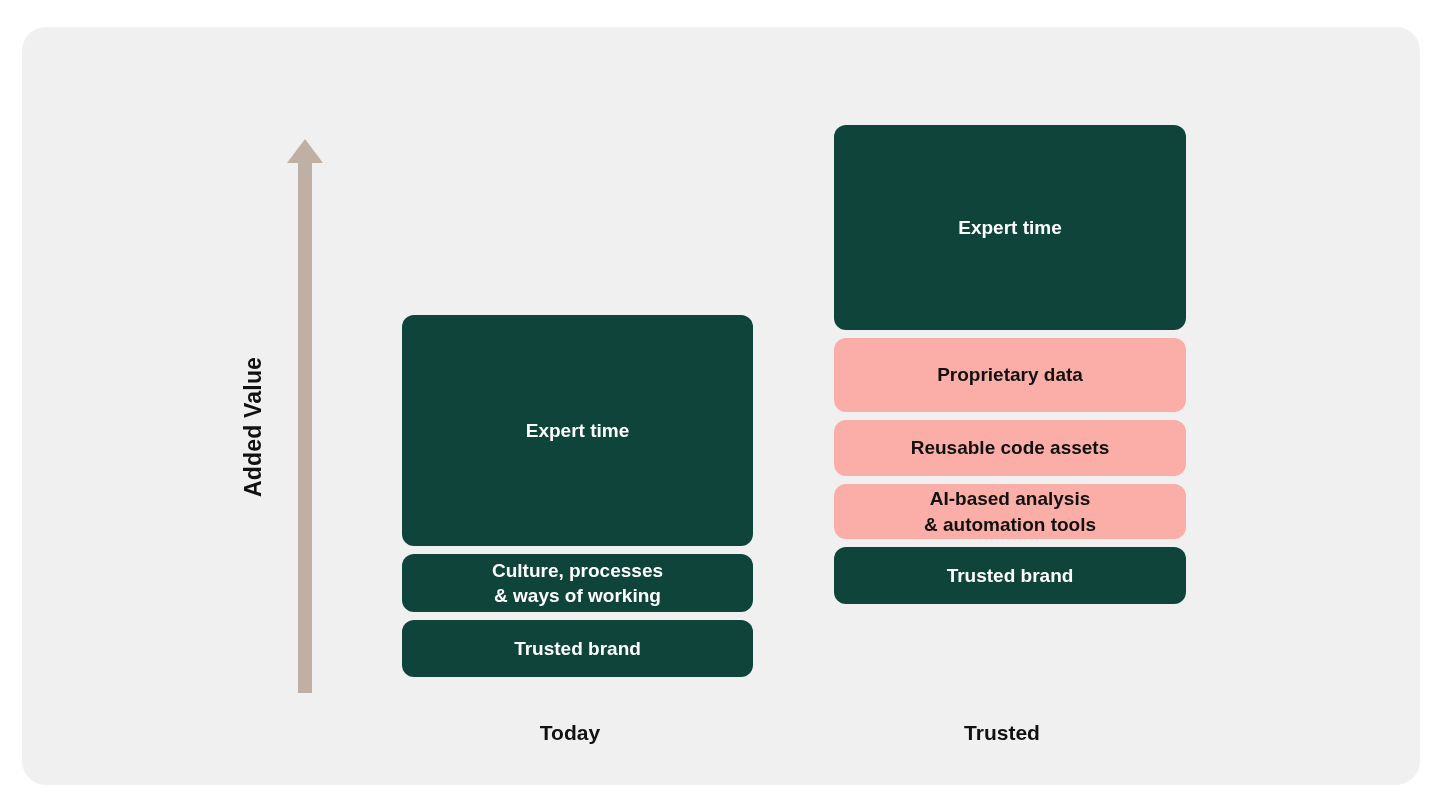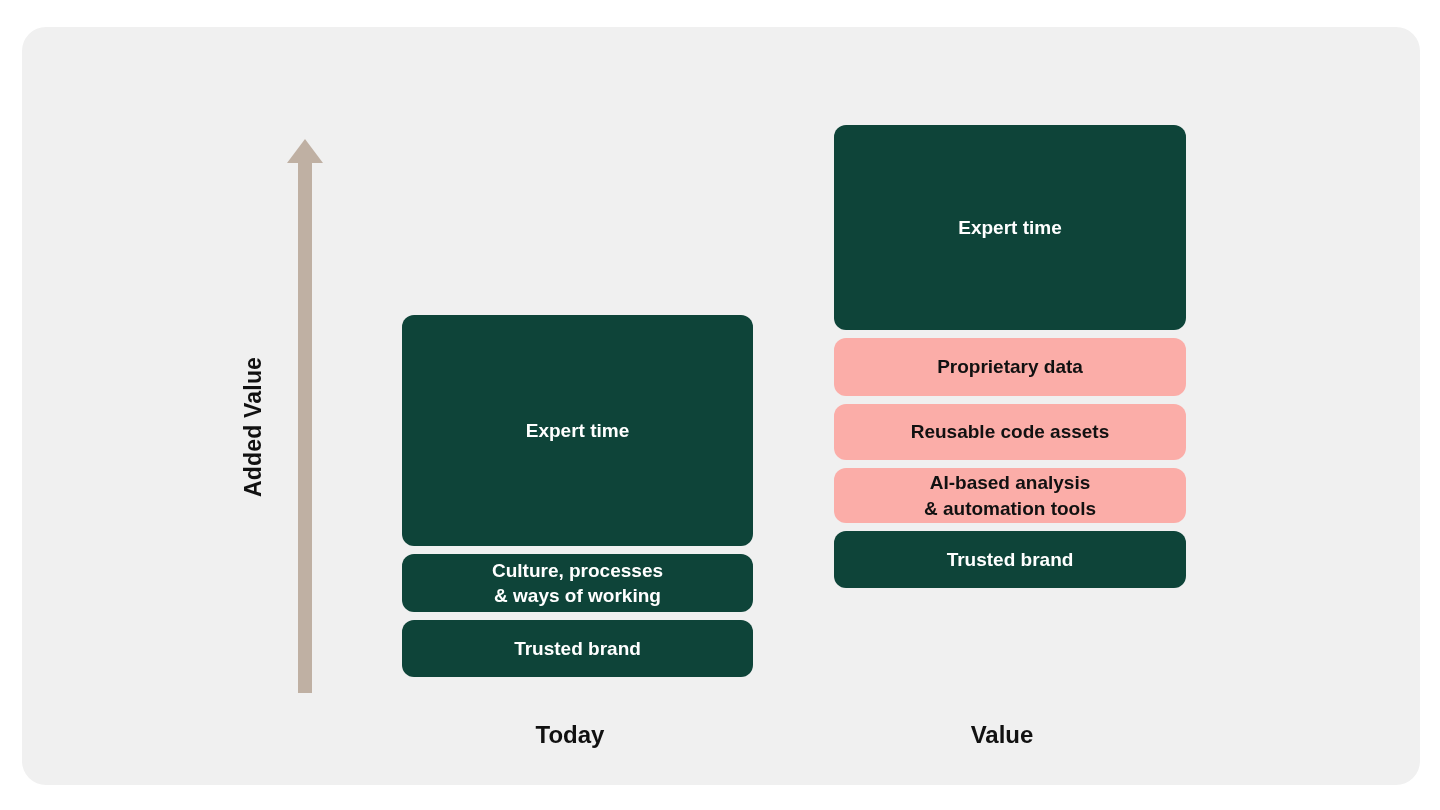--- a/index.html
+++ b/index.html
@@ -73,21 +73,21 @@
     padding: 4px 10px;
   }
   .stack-box.green { background: #0e4439; color: #ffffff; }
   .stack-box.pink  { background: #fbada8; color: #111111; }
 
   .stack-box + .stack-box { margin-top: 8px; }
 
   
   .col-caption {
     position: absolute;
-    font-size: 24px;
+    font-size: 21px;
     font-weight: bold;
     color: #111111;
     white-space: nowrap;
     transform: translateX(-50%);
   }
   .cap-today  { left: 548px; top: 694px; }
   .cap-target { left: 980px; top: 694px; }
 </style>
 </head>
 <body>
@@ -104,23 +104,23 @@
     <div class="axis-label">Added Value</div>
 
     <div class="column col-today">
       <div class="stack-box green" style="height:231px">Expert time</div>
       <div class="stack-box green" style="height:58px">Culture, processes<br>&amp; ways of working</div>
       <div class="stack-box green" style="height:57px">Trusted brand</div>
     </div>
 
     <div class="column col-target">
       <div class="stack-box green" style="height:205px">Expert time</div>
-      <div class="stack-box pink" style="height:58px">Proprietary data</div>
+      <div class="stack-box pink" style="height:74px">Proprietary data</div>
       <div class="stack-box pink" style="height:56px">Reusable code assets</div>
       <div class="stack-box pink" style="height:55px">AI-based analysis<br>&amp; automation tools</div>
       <div class="stack-box green" style="height:57px">Trusted brand</div>
     </div>
 
     <div class="col-caption cap-today">Today</div>
-    <div class="col-caption cap-target">Value</div>
+    <div class="col-caption cap-target">Trusted</div>
 
   </div>
 </div>
 
 </body></html>

